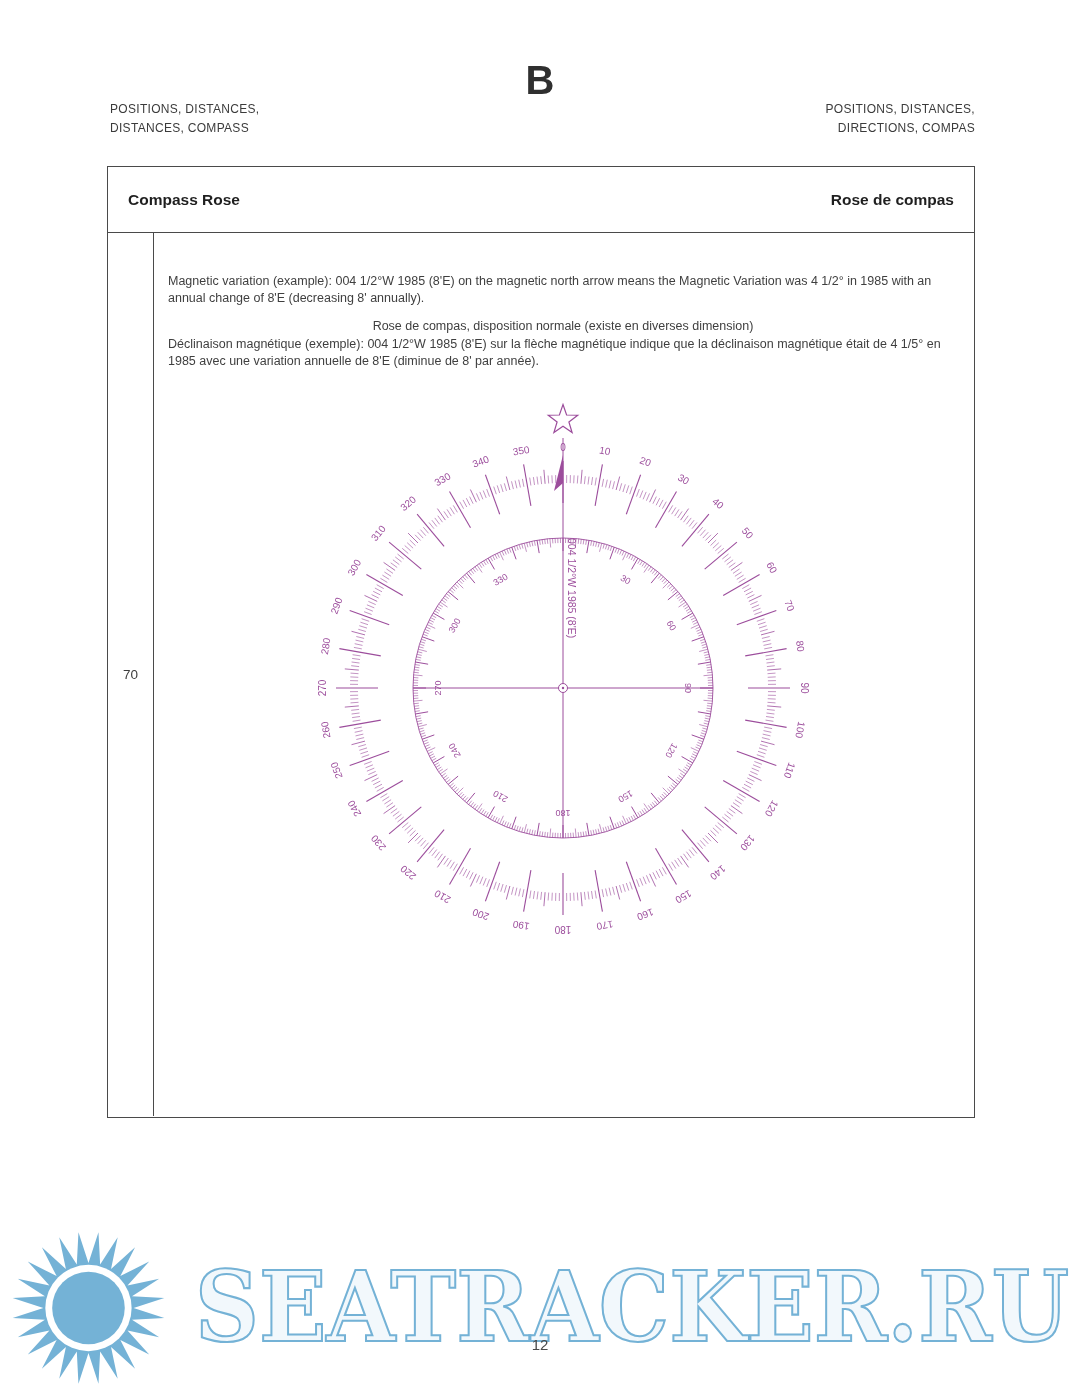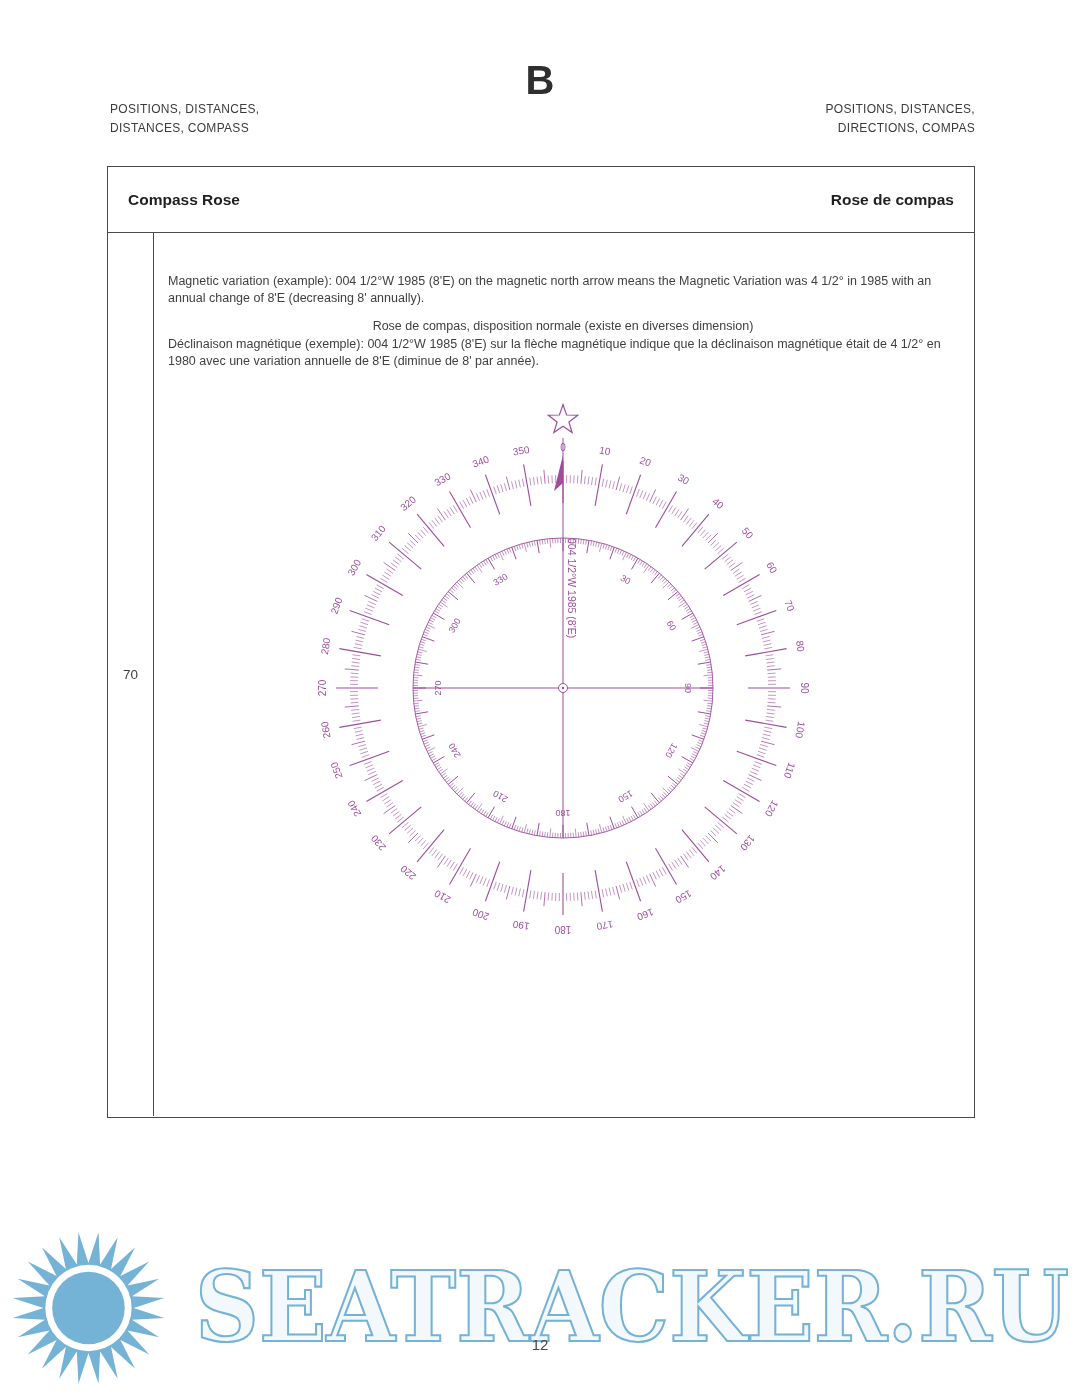--- a/index.html
+++ b/index.html
@@ -73,21 +73,21 @@
   <div class="symbol-table">
     <div class="table-header">
       <span>Compass Rose</span>
       <span>Rose de compas</span>
     </div>
     <div class="table-body">
       <div class="num-col">70</div>
       <div class="content-col">
         <p class="sym-text">Magnetic variation (example): 004 1/2°W 1985 (8'E) on the magnetic north arrow means the Magnetic Variation was 4 1/2° in 1985 with an annual change of 8'E (decreasing 8' annually).</p>
         <p class="sym-text no-gap">Rose de compas, disposition normale (existe en diverses dimension)</p>
-        <p class="sym-text">Déclinaison magnétique (exemple): 004 1/2°W 1985 (8'E) sur la flèche magnétique indique que la déclinaison magnétique était de 4 1/2° en 1980 avec une variation annuelle de 8'E (diminue de 8' par année).</p>
+        <p class="sym-text">Déclinaison magnétique (exemple): 004 1/2°W 1985 (8'E) sur la flèche magnétique indique que la déclinaison magnétique était de 4 1/5° en 1985 avec une variation annuelle de 8'E (diminue de 8' par année).</p>
         <div class="figure">
           <svg id="compass-svg" width="560" height="562" viewBox="0 0 560 562" xmlns="http://www.w3.org/2000/svg">
               <g>
                 <line x1="280.0" y1="110.0" x2="280.0" y2="68.0" stroke="#9c4d9c" stroke-width="1.1"></line>
                 <line x1="283.6" y1="90.0" x2="283.7" y2="82.0" stroke="#9c4d9c" stroke-width="0.6"></line>
                 <line x1="287.2" y1="90.1" x2="287.4" y2="82.1" stroke="#9c4d9c" stroke-width="0.6"></line>
                 <line x1="290.7" y1="90.3" x2="291.1" y2="82.3" stroke="#9c4d9c" stroke-width="0.6"></line>
                 <line x1="294.3" y1="90.5" x2="294.9" y2="82.5" stroke="#9c4d9c" stroke-width="0.6"></line>
                 <line x1="297.9" y1="90.8" x2="299.1" y2="76.8" stroke="#9c4d9c" stroke-width="0.8"></line>
                 <line x1="301.4" y1="91.1" x2="302.3" y2="83.2" stroke="#9c4d9c" stroke-width="0.6"></line>

